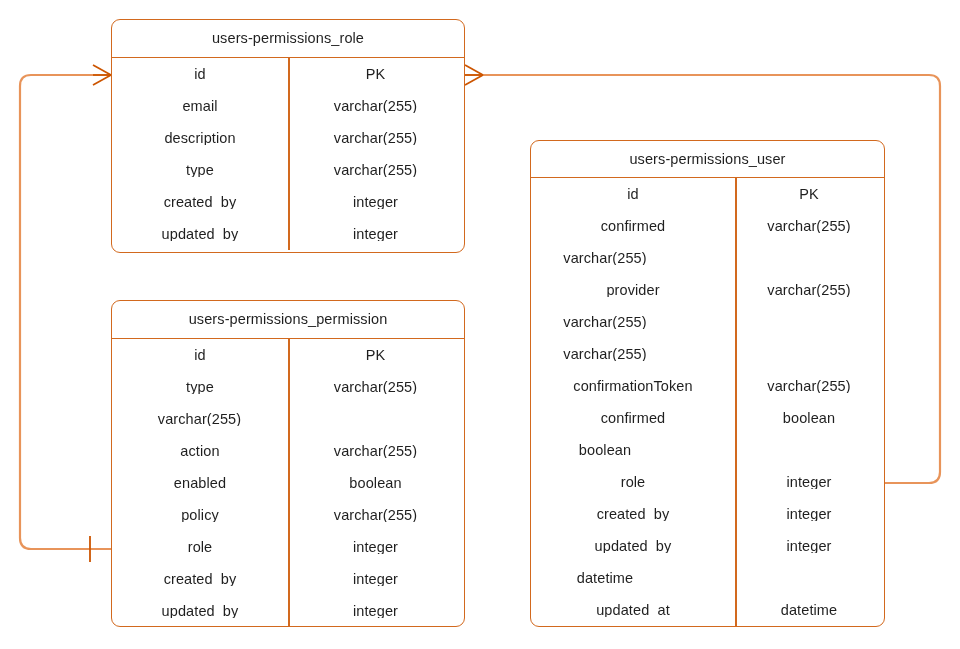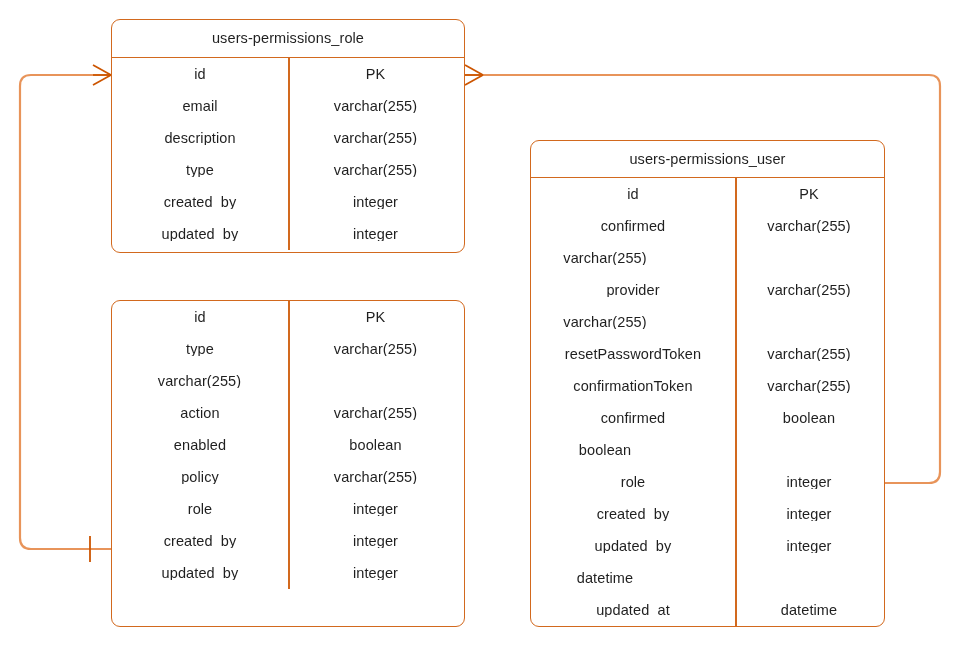--- a/index.html
+++ b/index.html
@@ -168,20 +168,21 @@
         <div class="field-type">integer</div>
       </div>
       <div class="field-row">
         <div class="field-name">updated_by</div>
         <div class="field-type">integer</div>
       </div>
     </div>
   </div>
 
   <div class="entity-table" id="table-permission">
+    <div class="entity-title">users-permissions_permission</div>
     <div class="entity-body">
       <div class="col-divider"></div>
 
       <div class="field-row">
         <div class="field-name">id</div>
         <div class="field-type">PK</div>
       </div>
       <div class="field-row">
         <div class="field-name">type</div>
         <div class="field-type">varchar(255)</div>
@@ -233,21 +234,20 @@
         <div class="field-type">varchar(255)</div>
       </div>
       <div class="field-row">
         <div class="field-name">provider</div>
         <div class="field-type">varchar(255)</div>
       </div>
       <div class="field-row">
         <div class="field-type">varchar(255)</div>
       </div>
       <div class="field-row">
-        <div class="field-name">resetPasswordToken</div>
         <div class="field-type">varchar(255)</div>
       </div>
       <div class="field-row">
         <div class="field-name">confirmationToken</div>
         <div class="field-type">varchar(255)</div>
       </div>
       <div class="field-row">
         <div class="field-name">confirmed</div>
         <div class="field-type">boolean</div>
       </div>

